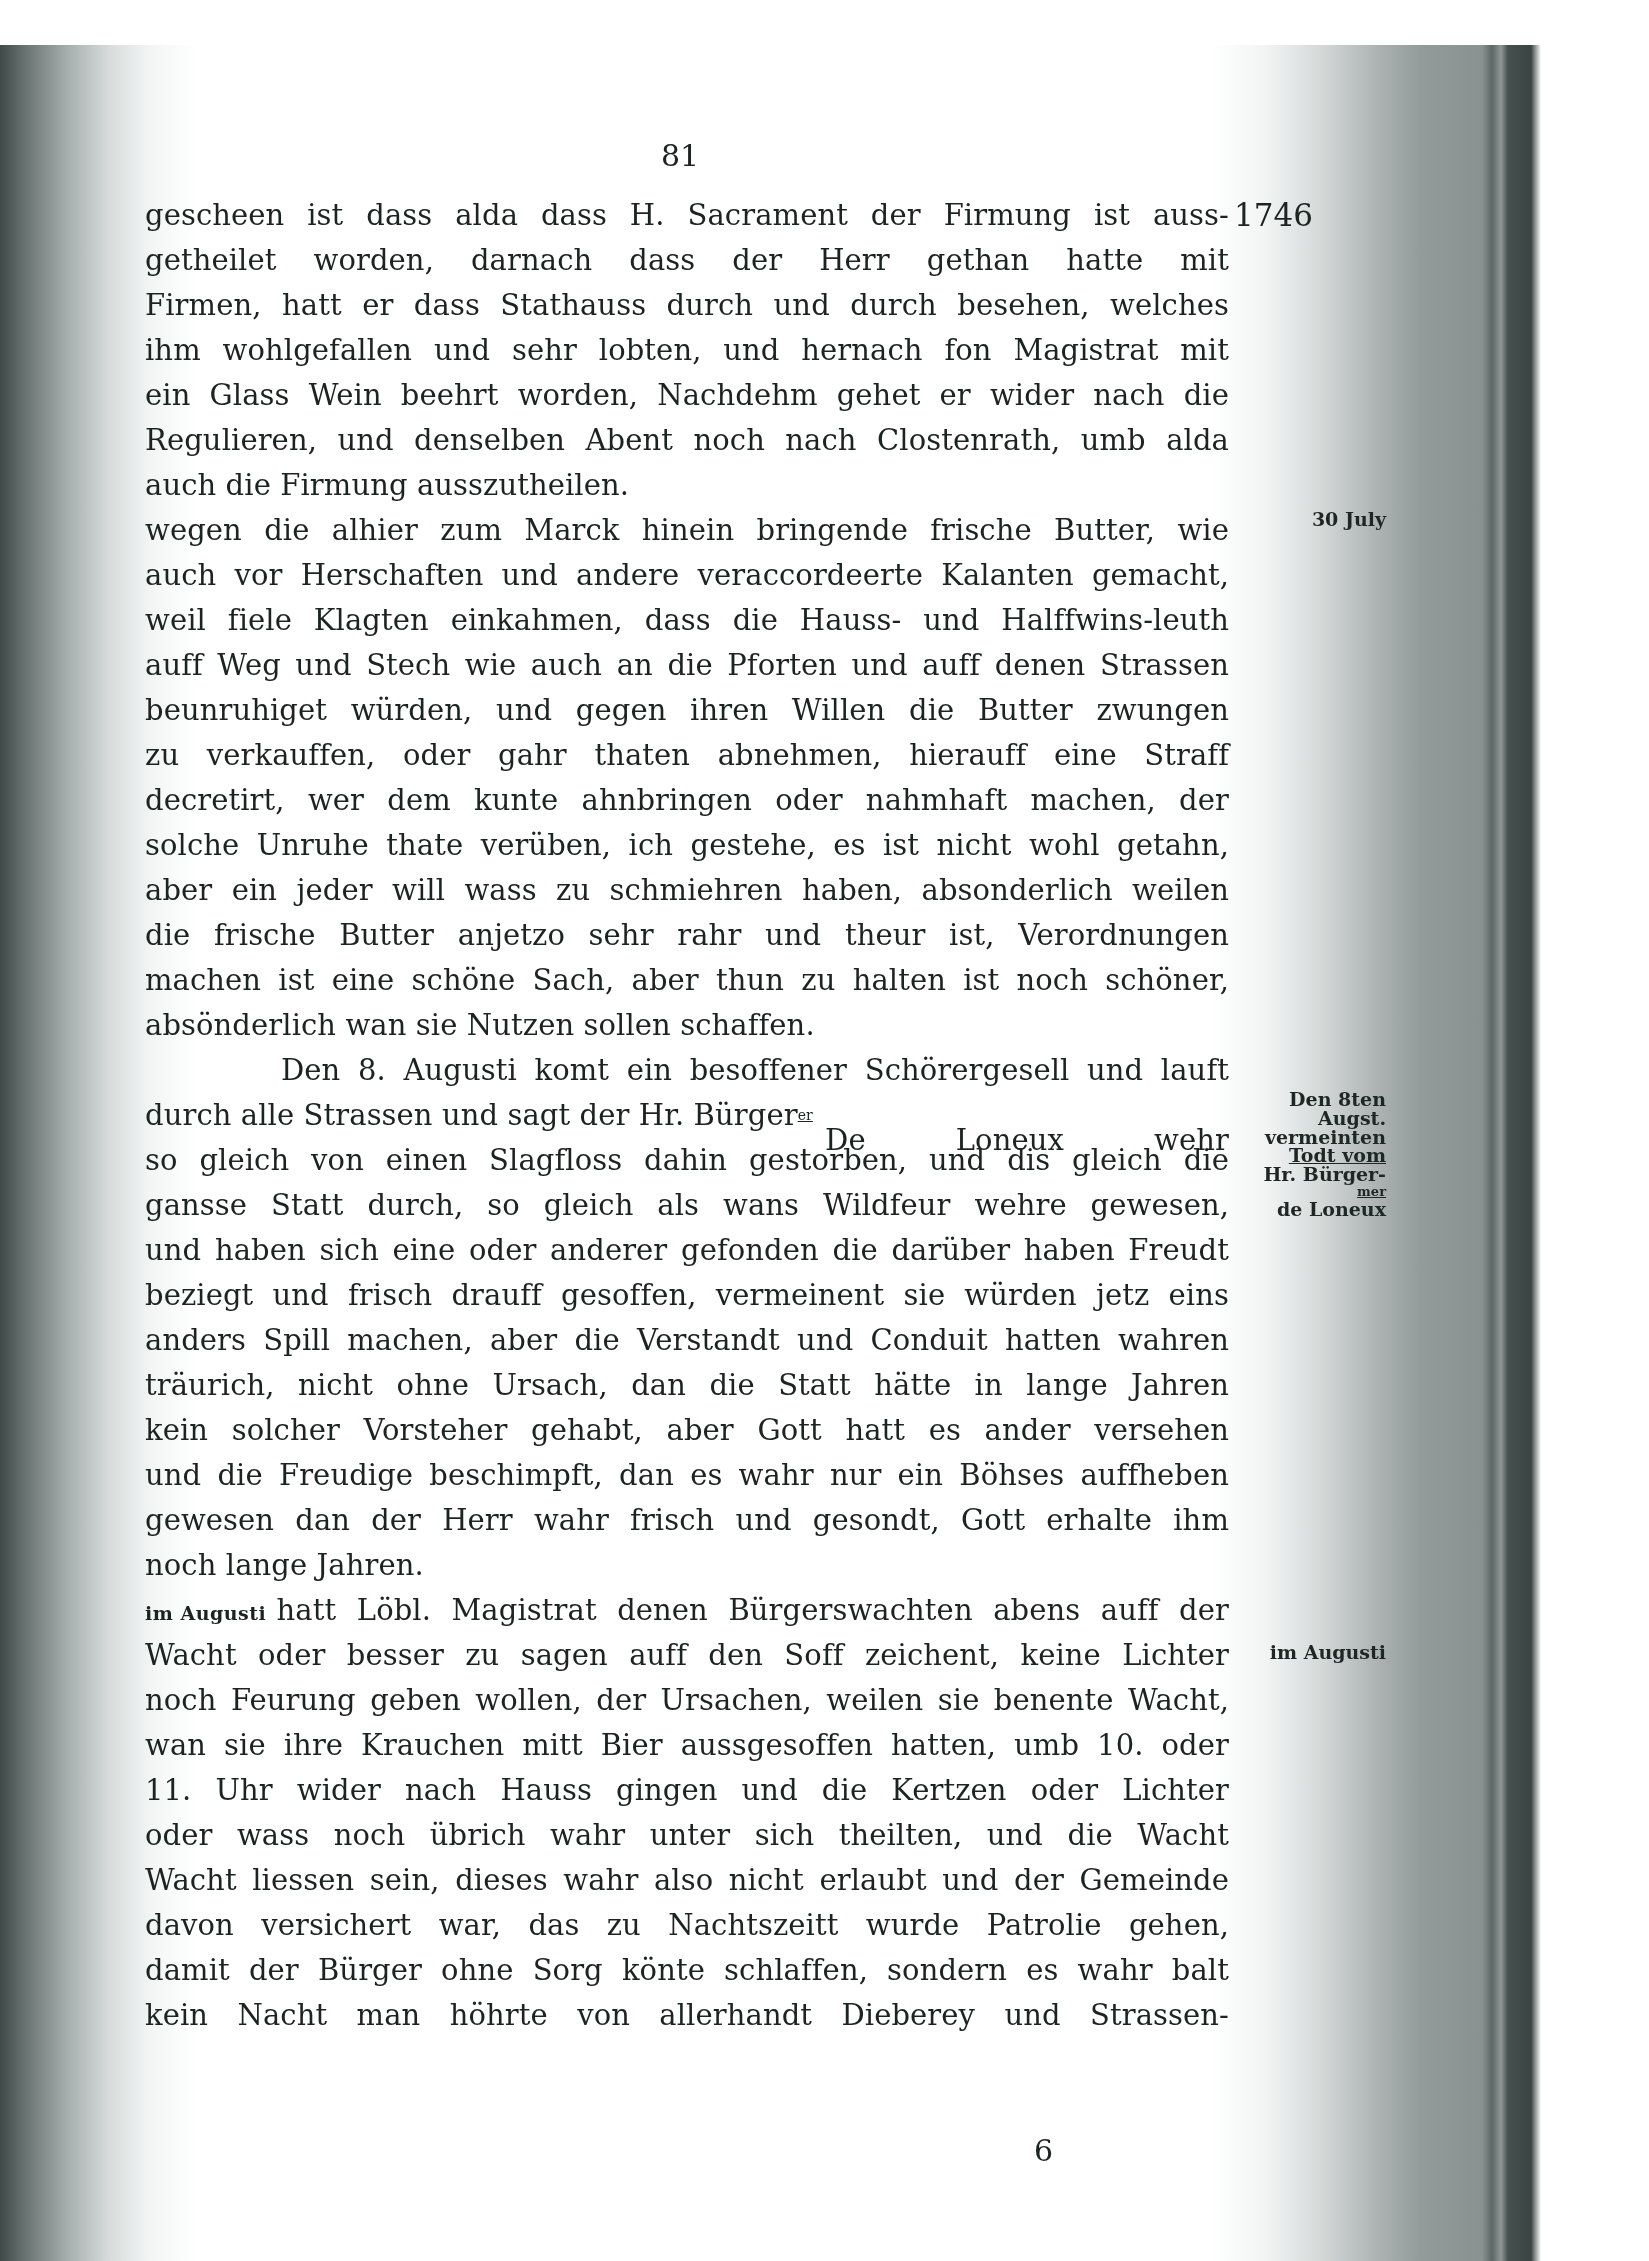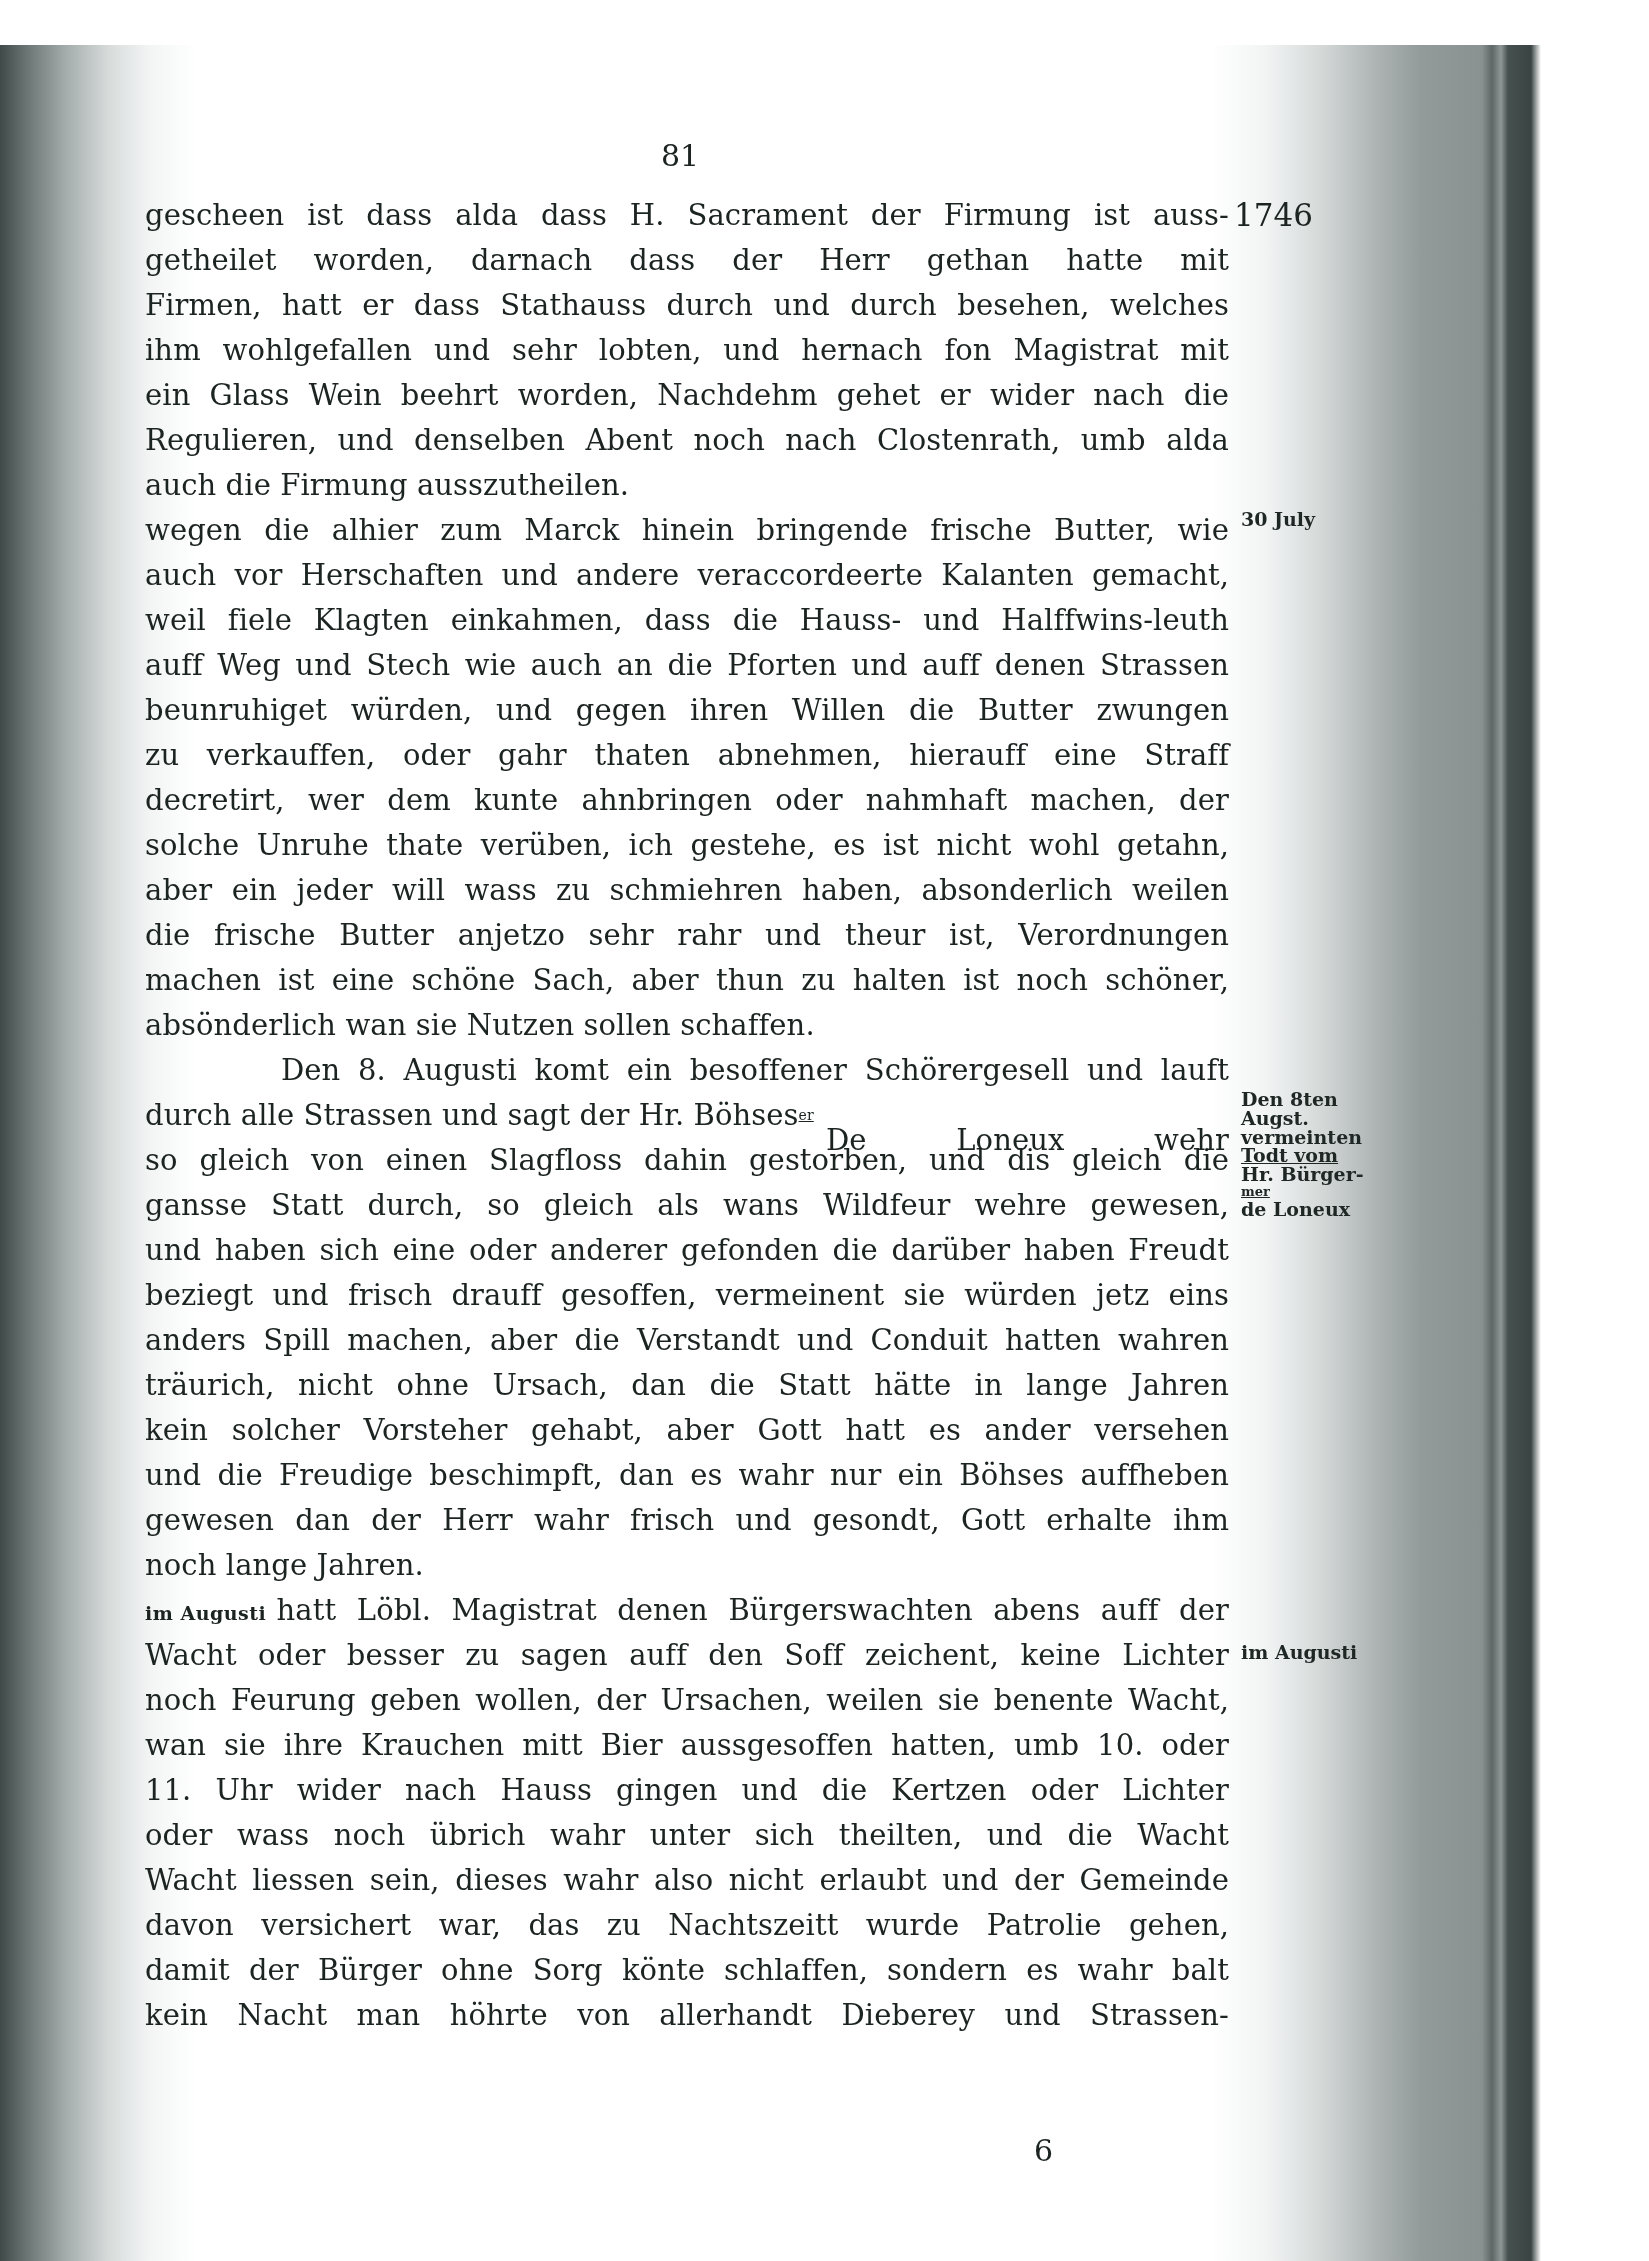--- a/index.html
+++ b/index.html
@@ -28,21 +28,21 @@
   }
   .line {
     height: 45px; line-height: 45px; font-size: 29px; white-space: nowrap;
     text-align: justify; text-align-last: justify; letter-spacing: 0.1px;
   }
   .line.last { text-align-last: left; }
   .line.indent { padding-left: 136px; }
   .year { position: absolute; left: 1234px; top: 193px; font-size: 31px; line-height: 45px; font-weight: normal; }
   .inline-small { font-size: 19px; font-weight: bold; letter-spacing: 0.5px; }
   .margin-note {
-    position: absolute; left: 1241px; width: 145px; text-align: left;
+    position: absolute; left: 1241px; width: 145px; text-align: right;
     font-size: 19px; font-weight: bold; line-height: 20.6px; color: #1f2725;
   }
   sup.sm { font-size: 14px; vertical-align: 13px; text-decoration: underline; }
 </style>
 </head>
 <body>
 
 <div class="scan"></div>
 
 <div class="page-number">81</div>
@@ -65,21 +65,21 @@
   <div class="line">zu verkauffen, oder gahr thaten abnehmen, hierauff eine Straff</div>
   <div class="line">decretirt, wer dem kunte ahnbringen oder nahmhaft machen, der</div>
   <div class="line">solche Unruhe thate verüben, ich gestehe, es ist nicht wohl getahn,</div>
   <div class="line">aber ein jeder will wass zu schmiehren haben, absonderlich weilen</div>
   <div class="line">die frische Butter anjetzo sehr rahr und theur ist, Verordnungen</div>
   <div class="line">machen ist eine schöne Sach, aber thun zu halten ist noch schöner,</div>
   <div class="line last">absönderlich wan sie Nutzen sollen schaffen.</div>
   <div class="line indent">Den 8. Augusti komt ein besoffener Schörergesell und lauft</div>
   <div class="line" style="display:flex;justify-content:space-between;">
     <span style="display:flex;gap:0;">
-      <span>durch alle Strassen und sagt der Hr. Böhses</span>
+      <span>durch alle Strassen und sagt der Hr. Bürger</span>
         <sup class="sm">er</sup>
     </span>
     <span style="flex:1;text-align:justify;text-align-last:justify;padding-left:12.2px;margin-top:25px;">De Loneux wehr</span>
   </div>
   <div class="line">so gleich von einen Slagfloss dahin gestorben, und dis gleich die</div>
   <div class="line">gansse Statt durch, so gleich als wans Wildfeur wehre gewesen,</div>
   <div class="line">und haben sich eine oder anderer gefonden die darüber haben Freudt</div>
   <div class="line">beziegt und frisch drauff gesoffen, vermeinent sie würden jetz eins</div>
   <div class="line">anders Spill machen, aber die Verstandt und Conduit hatten wahren</div>
   <div class="line">träurich, nicht ohne Ursach, dan die Statt hätte in lange Jahren</div>

